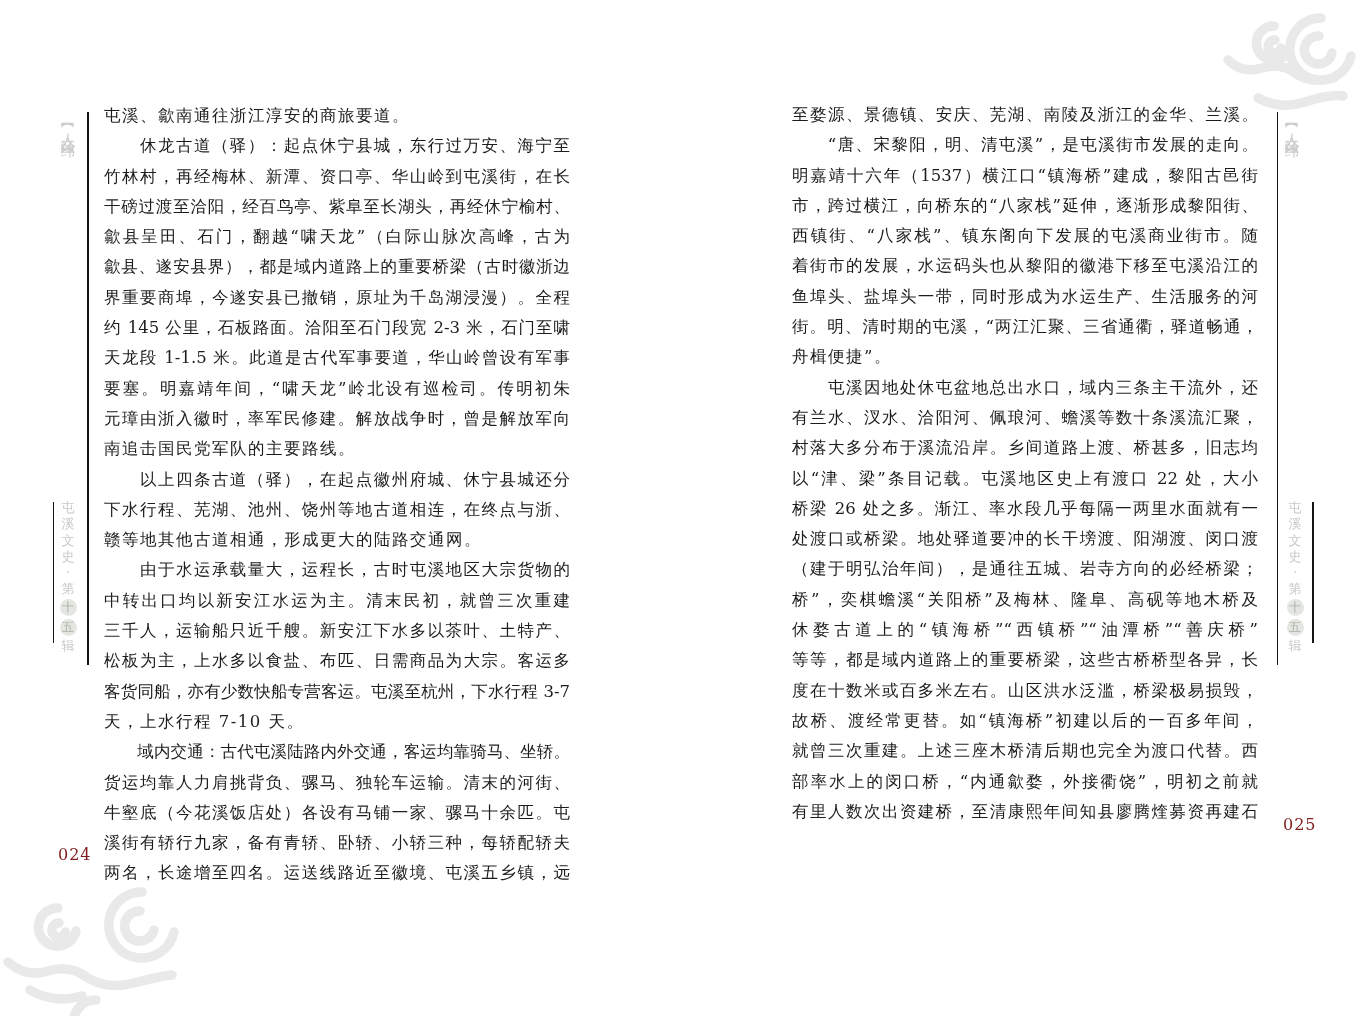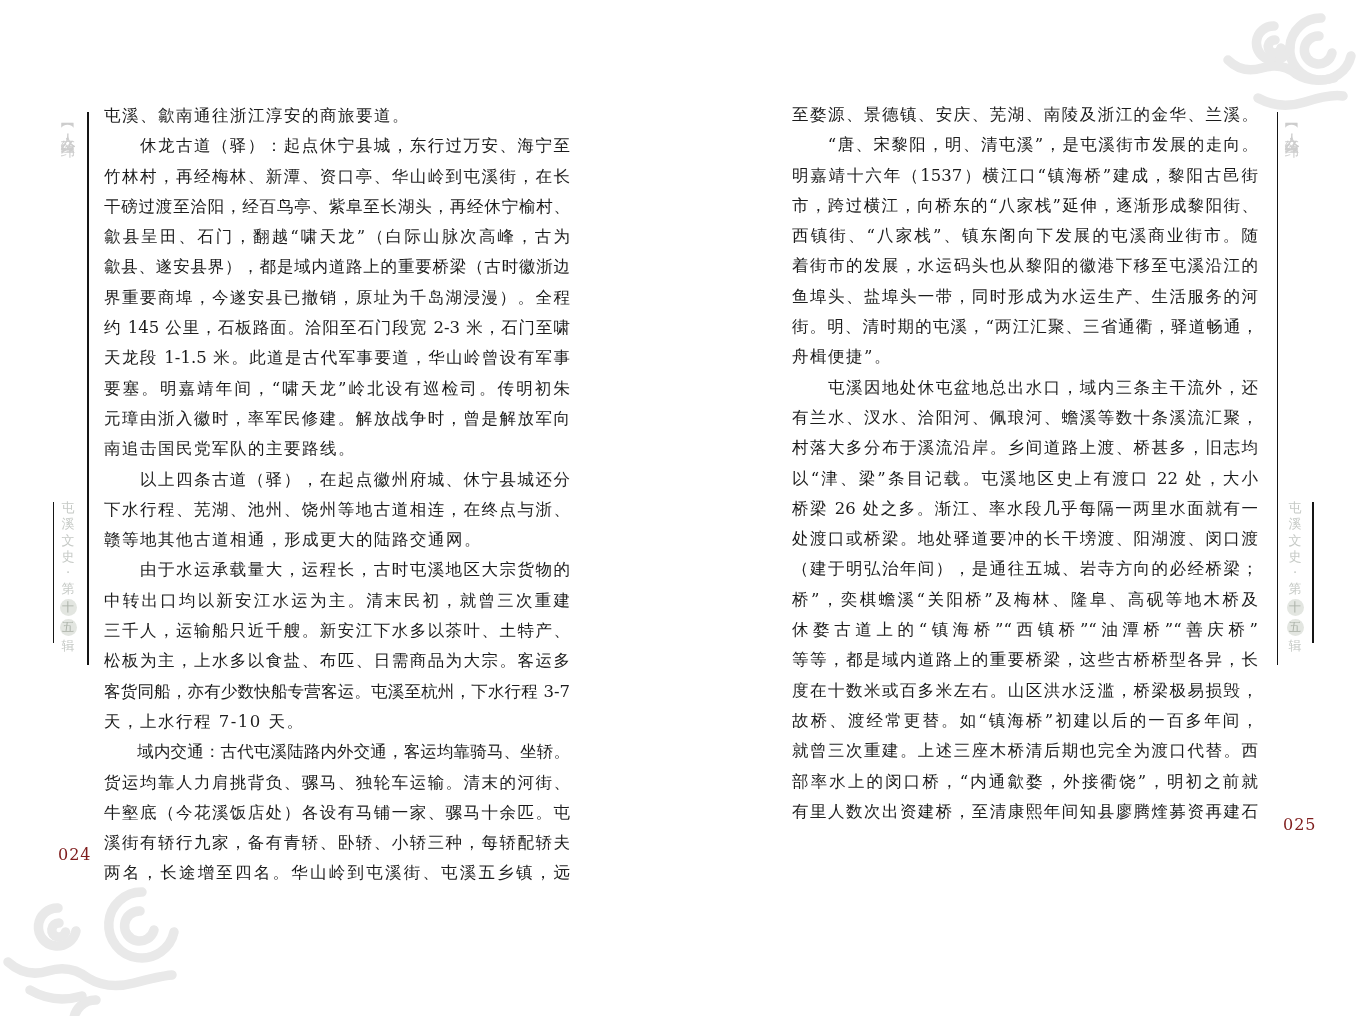--- a/index.html
+++ b/index.html
@@ -96,21 +96,21 @@
         <div class="tline">　　由于水运承载量大，运程长，古时屯溪地区大宗货物的</div>
         <div class="tline">中转出口均以新安江水运为主。清末民初，就曾三次重建</div>
         <div class="tline">三千人，运输船只近千艘。新安江下水多以茶叶、土特产、</div>
         <div class="tline">松板为主，上水多以食盐、布匹、日需商品为大宗。客运多</div>
         <div class="tline">客货同船，亦有少数快船专营客运。屯溪至杭州，下水行程 3-7</div>
         <div class="tline tend">天，上水行程 7-10 天。</div>
         <div class="tline">　　域内交通：古代屯溪陆路内外交通，客运均靠骑马、坐轿。</div>
         <div class="tline">货运均靠人力肩挑背负、骡马、独轮车运输。清末的河街、</div>
         <div class="tline">牛壑底（今花溪饭店处）各设有马铺一家、骡马十余匹。屯</div>
         <div class="tline">溪街有轿行九家，备有青轿、卧轿、小轿三种，每轿配轿夫</div>
-        <div class="tline">两名，长途增至四名。华山岭到屯溪街、屯溪五乡镇，远</div>
+        <div class="tline">两名，长途增至四名。运送线路近至徽境、屯溪五乡镇，远</div>
       </div>
 
     <div class="pnum" style="left:58px;top:845px">024</div>
   </div>
 
   <div>
     <div class="series" style="left:1282px;top:118px">【人文经纬】</div>
 
     <div class="rule" style="left:1276.5px;top:112px;width:1.8px;height:553px"></div>
 

